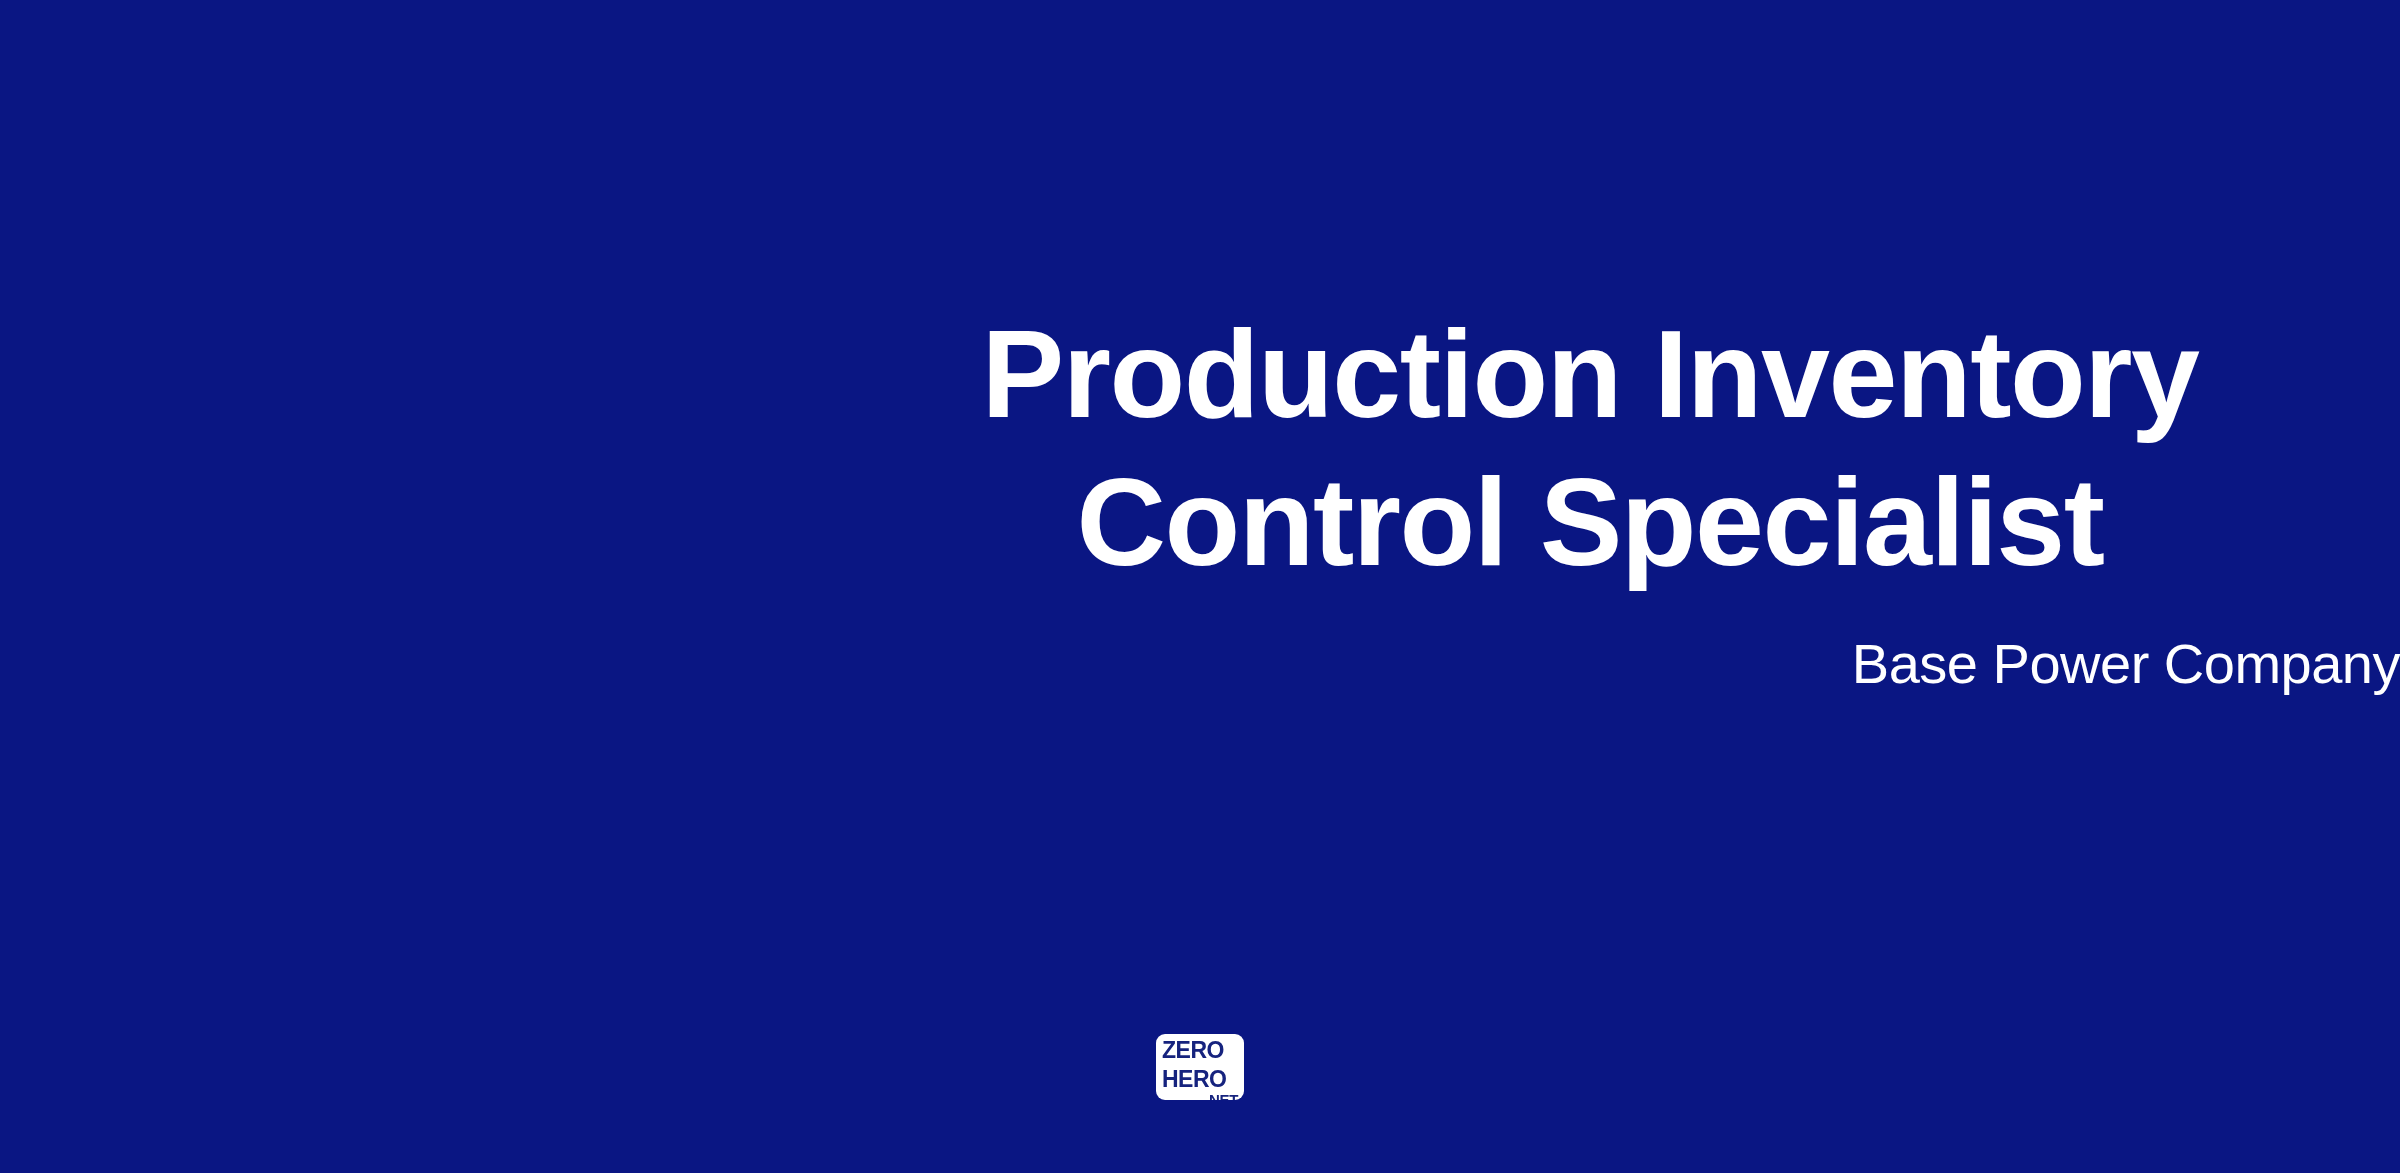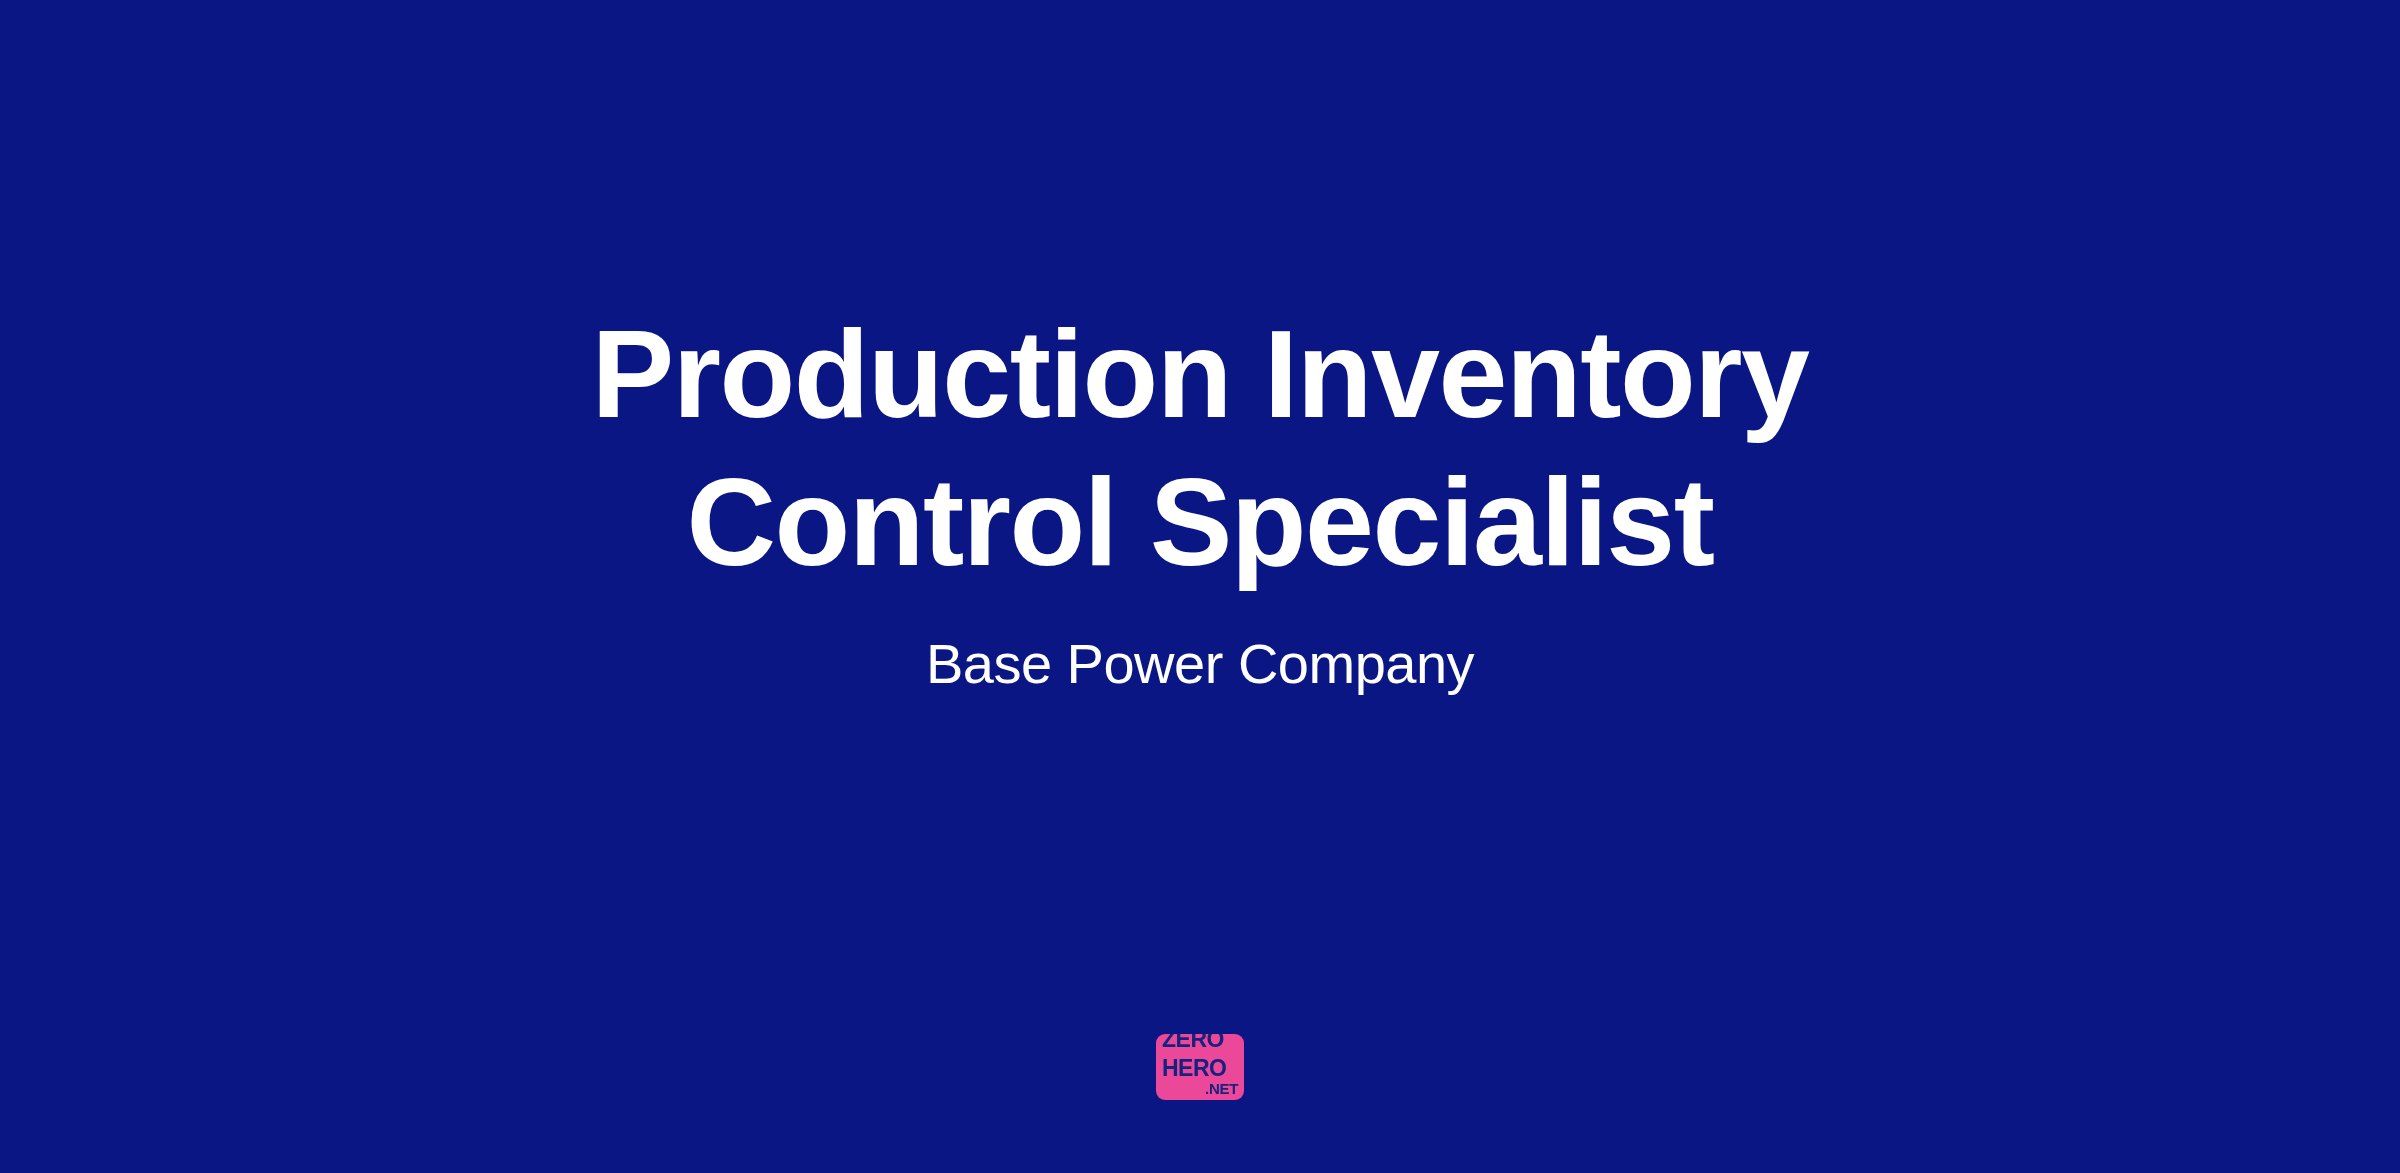--- a/index.html
+++ b/index.html
@@ -25,21 +25,21 @@
   }
 
   
   .text-block {
     position: absolute;
     left: 0;
     right: 0;
     top: 300px;
     display: flex;
     flex-direction: column;
-    align-items: center;
+    align-items: flex-end;
     text-align: center;
   }
 
   .job-title {
     font-family: "Liberation Sans", sans-serif;
     font-weight: bold;
     font-size: 124px;
     line-height: 148px;
     color: #ffffff;
     letter-spacing: -1.5px;
@@ -67,27 +67,27 @@
     right: 0;
     top: 1034px;
     display: flex;
     justify-content: center;
   }
 
   .logo-badge {
     position: relative;
     width: 88px;
     height: 66px;
-    background: #ec4899;
+    background: #ffffff;
     border-radius: 9px;
     box-sizing: border-box;
     padding: 5px 6px 4px 6px;
     display: flex;
     flex-direction: column;
-    justify-content: flex-end;
+    justify-content: flex-start;
     overflow: hidden;
   }
 
   .logo-line {
     font-family: "Liberation Sans", sans-serif;
     font-weight: bold;
     color: #16237e;
     line-height: 1;
     white-space: nowrap;
   }

